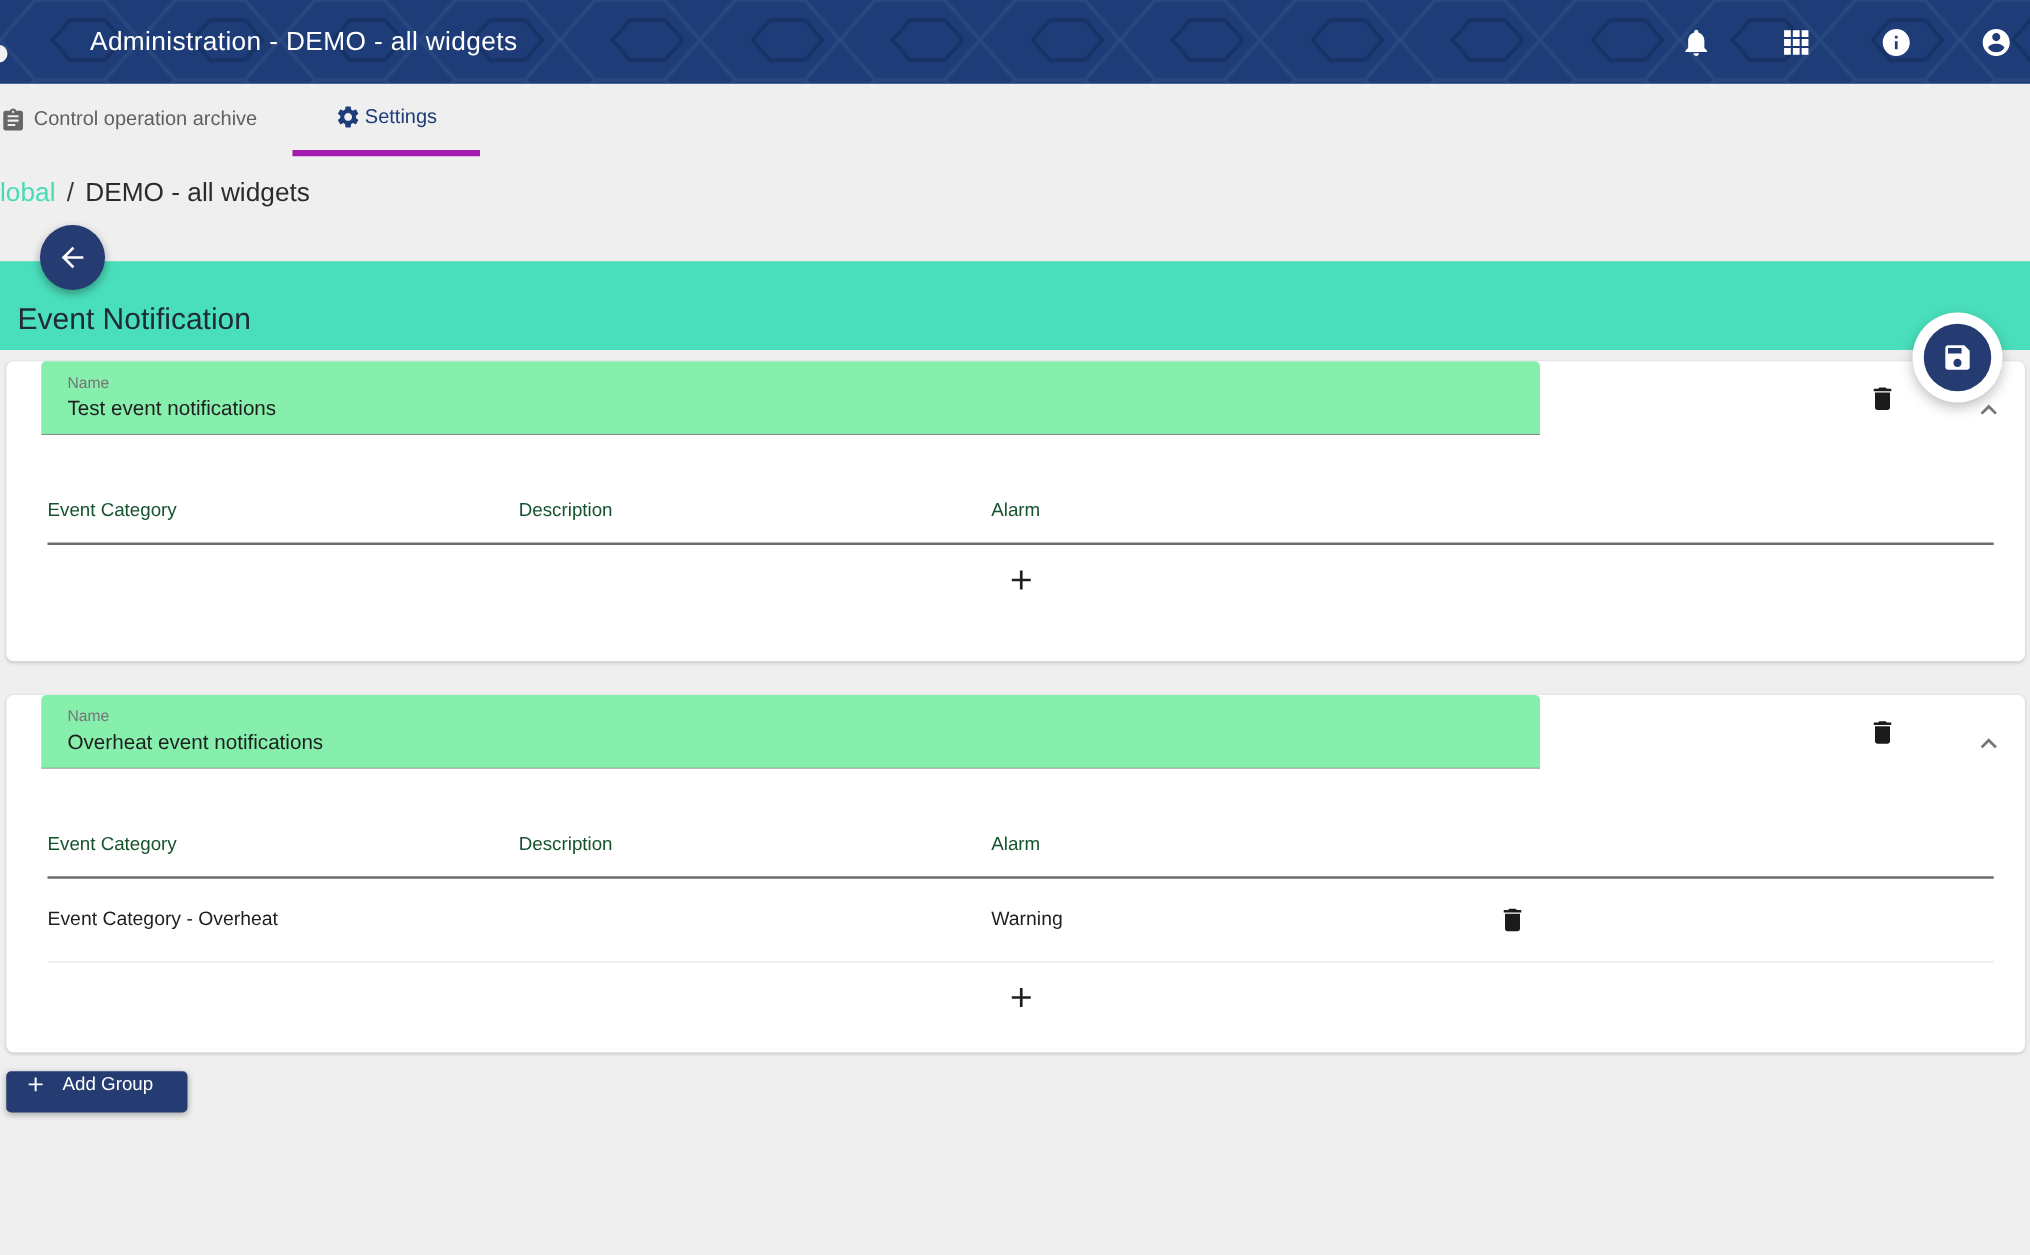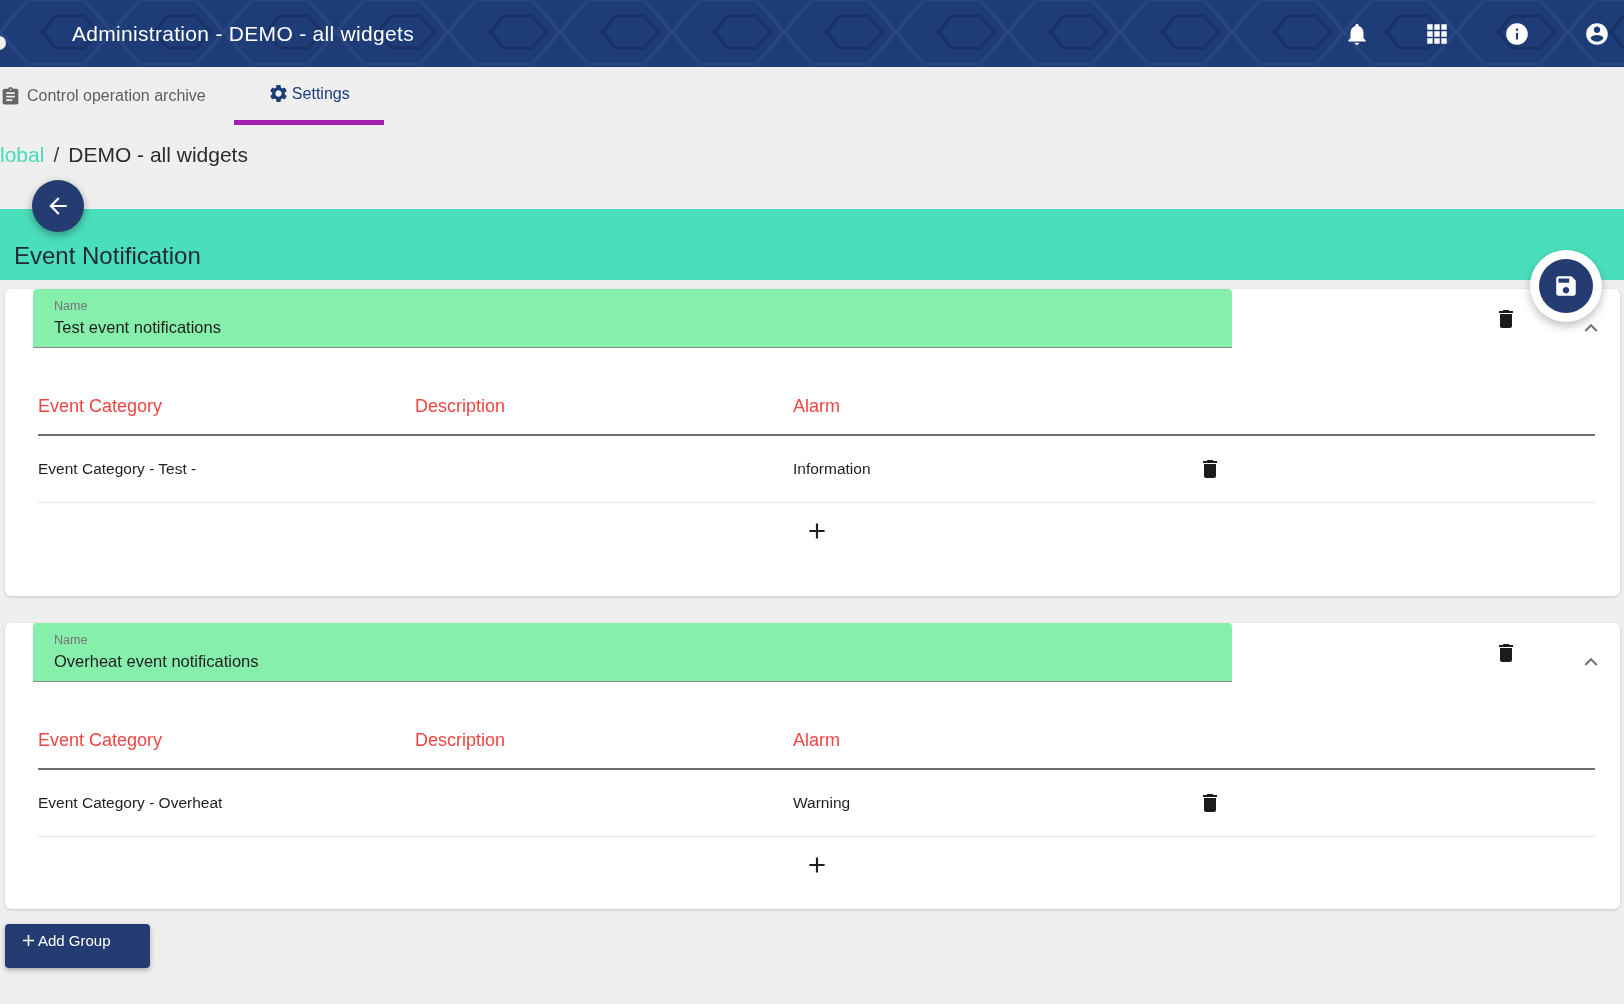--- a/index.html
+++ b/index.html
@@ -55,35 +55,35 @@
   .trash-btn, .chev-btn { position:absolute; background:transparent; border:none; cursor:pointer; width:30px; height:30px;
                           display:flex; align-items:center; justify-content:center; }
   .card .trash-btn.card-level { left:1486px; top:15px; }
   .card .chev-btn { left:1571px; top:24px; }
   .trash-btn svg { width:24px; height:24px; fill:#1b1b1b; }
   .chev-btn svg { width:26px; height:26px; fill:#757575; }
 
   .table { margin:0 20px 0 33px; width:1557px; }
   .grid-row { display:grid; grid-template-columns:377px 378px 402px 1fr; align-items:center; }
   .thead { height:88px; border-bottom:2px solid #6e6e6e; align-items:end; padding-bottom:17px; }
-  .thead span { font-size:18px; color:#ef4444; }
+  .thead span { font-size:15px; color:#14532d; }
   .trow { height:67px; border-bottom:1px solid #e6e6e6; font-size:15.5px; color:#1f1f1f; }
   .trow .row-trash { justify-self:start; }
   .trow .trash-btn { position:static; }
   .add-row { height:56px; display:flex; align-items:center; justify-content:center; }
   .add-row-btn { background:transparent; border:none; cursor:pointer; width:40px; height:40px;
                  display:flex; align-items:center; justify-content:center; }
   .add-row-btn svg { width:26px; height:26px; fill:#1f1f1f; }
   .card-pad-lg { height:37px; }
   .card-pad-sm { height:16px; }
 
   
-  .add-group { margin:15px 0 0 5px; height:44px; min-width:145px; background:#253c72; color:#fff; border:none;
+  .add-group { margin:15px 0 0 5px; height:33px; min-width:145px; background:#253c72; color:#fff; border:none;
                border-radius:4px; font-size:15px; font-family:"Liberation Sans",sans-serif; cursor:pointer;
-               display:inline-flex; align-items:center; padding:0 18px 12px 14px;
+               display:inline-flex; align-items:center; gap:12px; padding:0 18px 12px 14px;
                box-shadow:0 2px 5px rgba(0,0,0,.3); }
   .add-group svg { width:19px; height:19px; fill:#fff; }
 </style>
 </head>
 <body>
 
 <div>
 
   
   <header class="topbar">
@@ -181,32 +181,20 @@
             <path d="M12 8l-6 6 1.41 1.41L12 10.83l4.59 4.58L18 14l-6-6z"></path>
           </svg>
       </button>
       <div class="table">
         <div class="grid-row thead">
           <span>Event Category</span>
           <span>Description</span>
           <span>Alarm</span>
           <span></span>
         </div>
-        <div class="grid-row trow">
-          <span>Event Category - Test -</span>
-          <span></span>
-          <span>Information</span>
-          <span class="row-trash">
-            <button class="trash-btn">
-              <svg viewBox="0 0 24 24">
-                  <path d="M6 19c0 1.1.9 2 2 2h8c1.1 0 2-.9 2-2V7H6v12zM19 4h-3.5l-1-1h-5l-1 1H5v2h14V4z"></path>
-                </svg>
-            </button>
-          </span>
-        </div>
         <div class="add-row">
           <button class="add-row-btn">
             <svg viewBox="0 0 24 24">
                 <path d="M19 13h-6v6h-2v-6H5v-2h6V5h2v6h6v2z"></path>
               </svg>
           </button>
         </div>
       </div>
       <div class="card-pad-lg"></div>
     </section>

